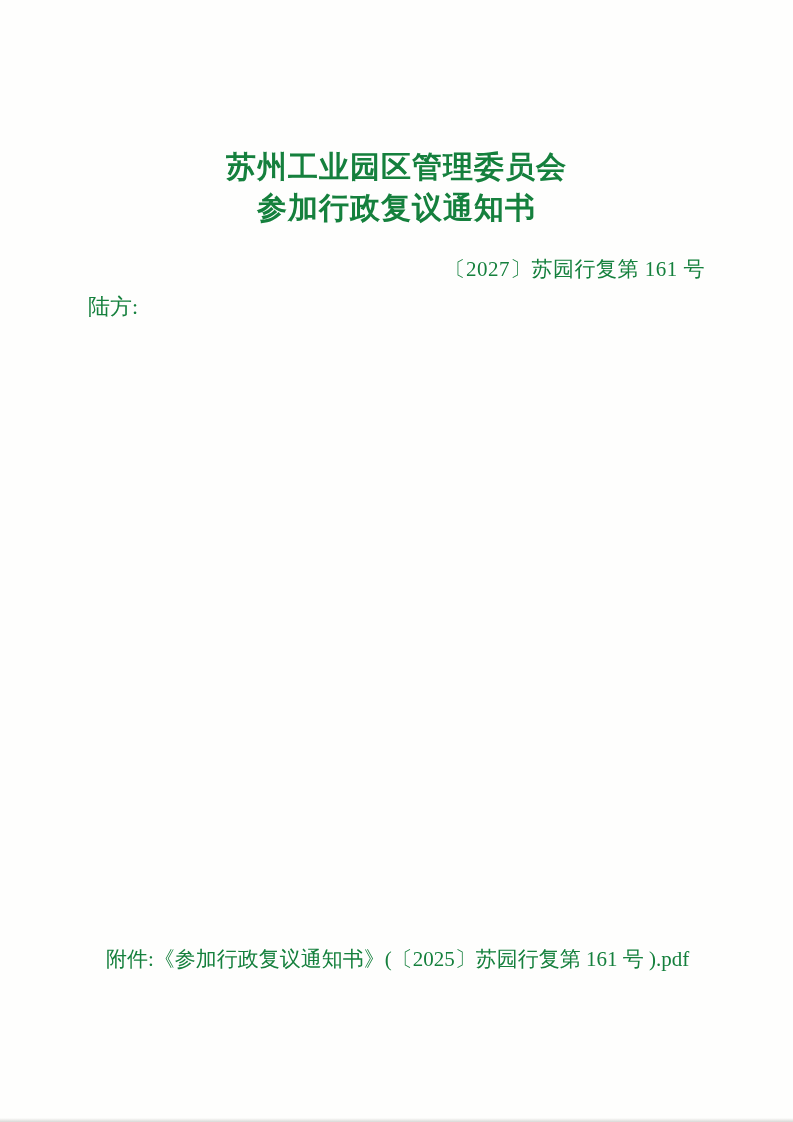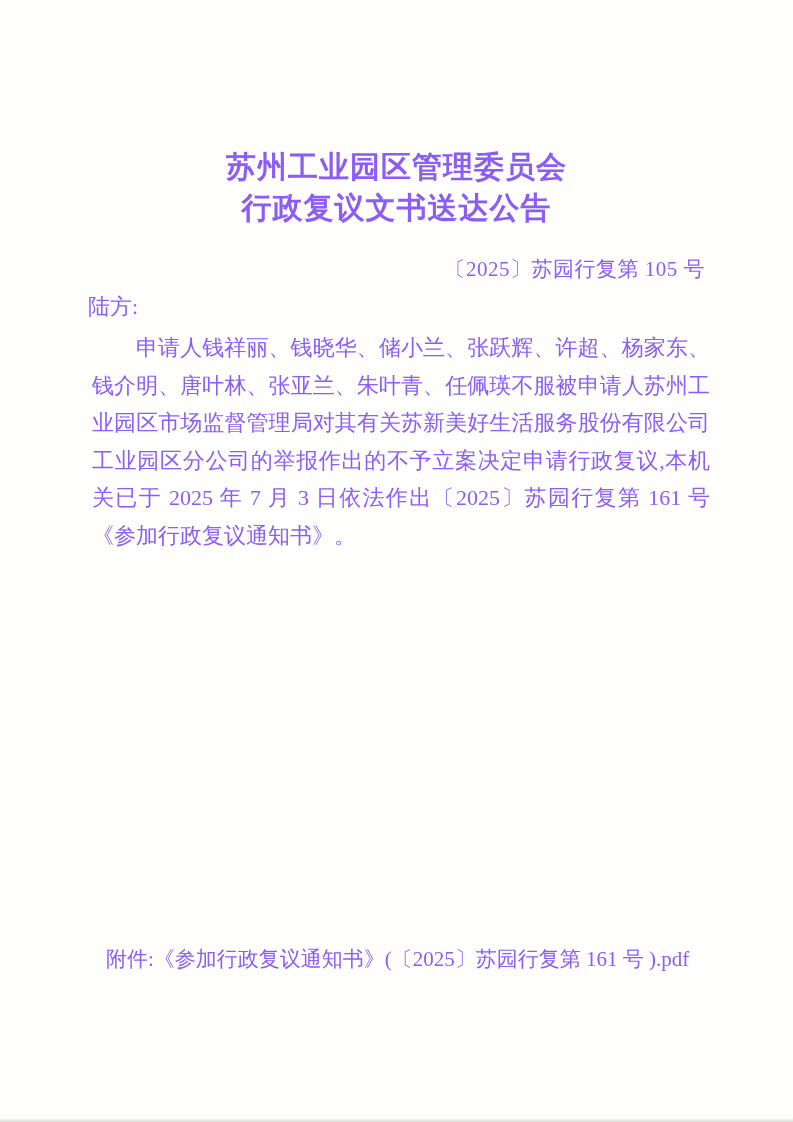--- a/index.html
+++ b/index.html
@@ -7,21 +7,21 @@
     padding: 0;
     background: #ffffff;
   }
   .page {
     position: relative;
     width: 793px;
     height: 1122px;
     background: #fefefd;
     overflow: hidden;
     font-family: "Liberation Serif", "DejaVu Serif", serif;
-    color: #8b5cf6;
+    color: #15803d;
   }
   .doc-title {
     position: absolute;
     top: 146px;
     left: 0;
     width: 100%;
     margin: 0;
     text-align: center;
     font-size: 30px;
     font-weight: bold;
@@ -74,28 +74,27 @@
     background: linear-gradient(to bottom, rgba(255,255,255,0), #d8d8d6);
   }
 </style>
 </head>
 <body>
 
 <div class="page">
 
   <h1 class="doc-title">
     <span>苏州工业园区管理委员会</span><br>
-    <span>行政复议文书送达公告</span>
+    <span>参加行政复议通知书</span>
   </h1>
 
-  <div class="doc-number">〔2025〕苏园行复第 105 号</div>
+  <div class="doc-number">〔2027〕苏园行复第 161 号</div>
 
   <div class="salutation">陆方:</div>
 
   <div class="body-content">
-    <p>申请人钱祥丽、钱晓华、储小兰、张跃辉、许超、杨家东、钱介明、唐叶林、张亚兰、朱叶青、任佩瑛不服被申请人苏州工业园区市场监督管理局对其有关苏新美好生活服务股份有限公司工业园区分公司的举报作出的不予立案决定申请行政复议,本机关已于 2025 年 7 月 3 日依法作出〔2025〕苏园行复第 161 号《参加行政复议通知书》。</p>
   </div>
 
   <div class="attachment-line">附件:《参加行政复议通知书》(〔2025〕苏园行复第 161 号 ).pdf</div>
 
   <div class="scan-edge"></div>
 
 </div>
 
 </body></html>

